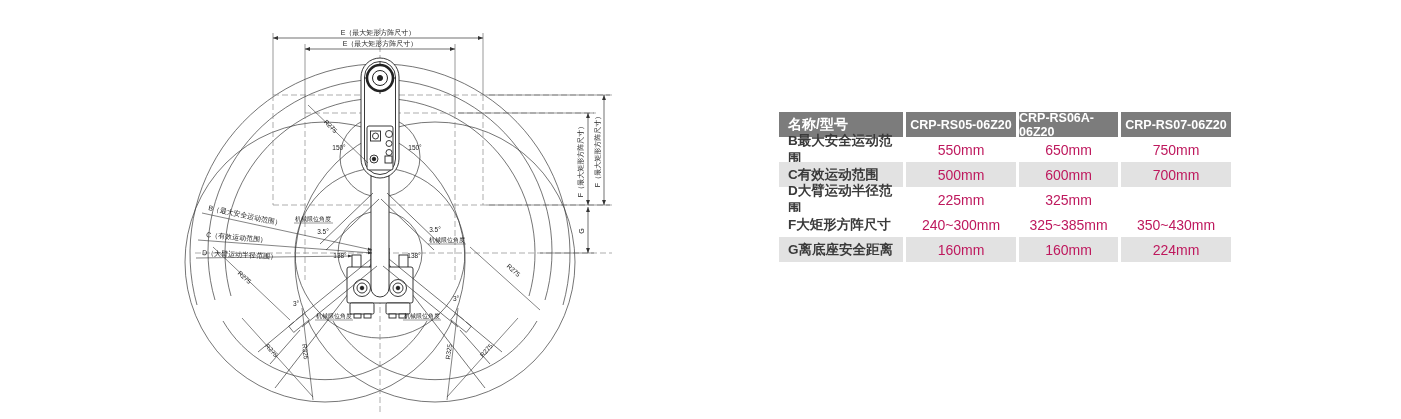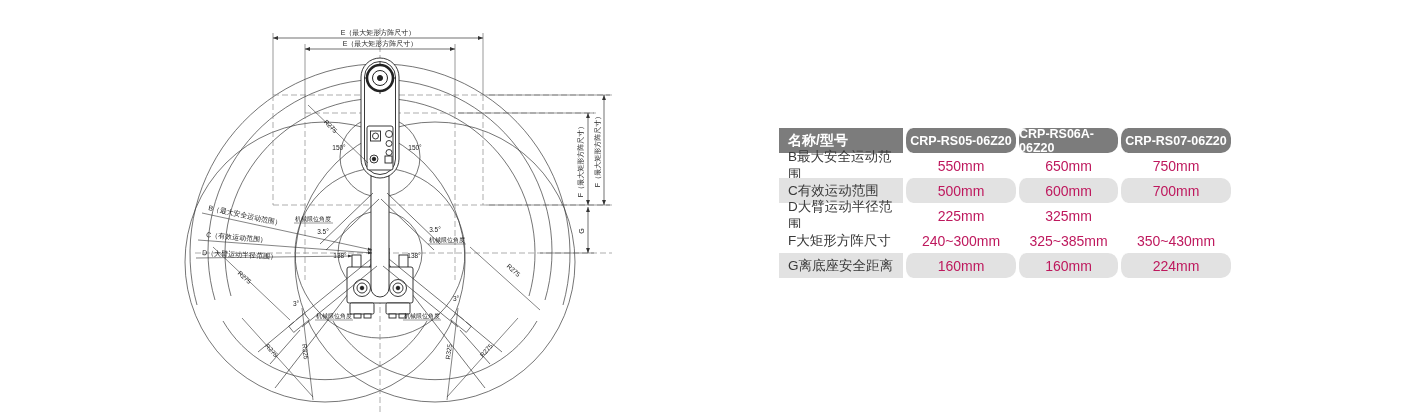--- a/index.html
+++ b/index.html
@@ -10,32 +10,32 @@
   
   #diagram-svg { position:absolute; left:0; top:0; }
   #diagram-svg text { font-family:"Liberation Sans","DejaVu Sans",sans-serif; fill:#222222; }
   .dimtxt  { font-size:7px; }
   .rngtxt  { font-size:7px; }
   .angtxt  { font-size:6.5px; }
   .radtxt  { font-size:6.5px; }
   .mechtxt { font-size:6px; }
 
   
-  .spec-table { position:absolute; left:779px; top:128px; width:474px; }
+  .spec-table { position:absolute; left:779px; top:112px; width:474px; }
   .t-row { display:flex; width:100%; height:25px; align-items:center; }
   .t-row.head { height:25px; }
   .cell { height:100%; display:flex; align-items:center; }
   .c-label { width:124px; padding-left:9px; }
-  .c-val   { width:113px; justify-content:center; border-left:3px solid #ffffff;border-radius:10px; }
+  .c-val   { width:113px; justify-content:center; border-left:3px solid #ffffff; }
   .c-val.w114 { width:102px; }
   .head .c-label { background:#7c7c7c; color:#ffffff; font-weight:bold; font-size:14px; }
   .head .c-val   { background:#7c7c7c; color:#ffffff; font-weight:bold; font-size:12.5px; }
   .t-row.alt .cell { background:#e2e2e2; }
   .t-row.plain .cell { background:#ffffff; }
-  .body-label { font-weight:normal; font-size:13.5px; color:#3a3a3a; }
+  .body-label { font-weight:bold; font-size:13.5px; color:#3a3a3a; }
   .body-val   { font-size:14px; color:#be185d; font-weight:400; }
 </style>
 </head>
 <body>
 
 <div id="canvas">
 
   <svg id="diagram-svg" width="1401" height="419" viewBox="0 0 1401 419">
     <defs>
       <marker id="arr" viewBox="0 0 10 10" refX="9" refY="5" markerWidth="8" markerHeight="8" orient="auto-start-reverse">

